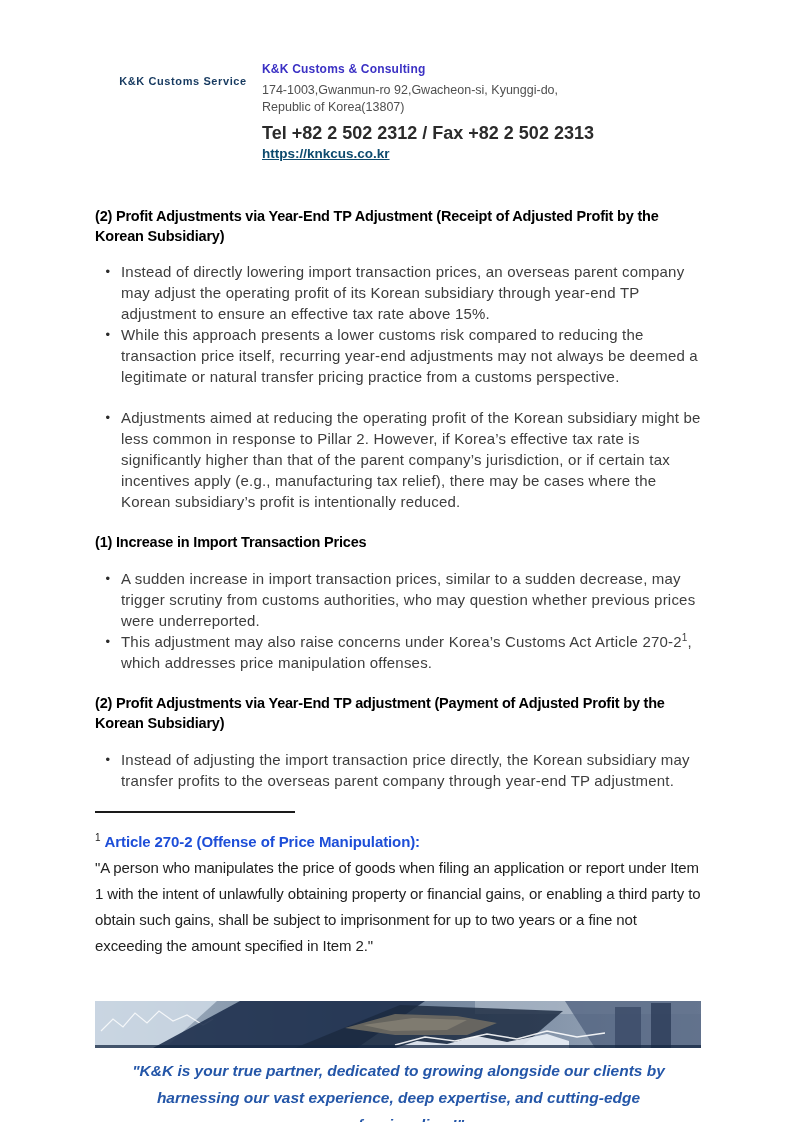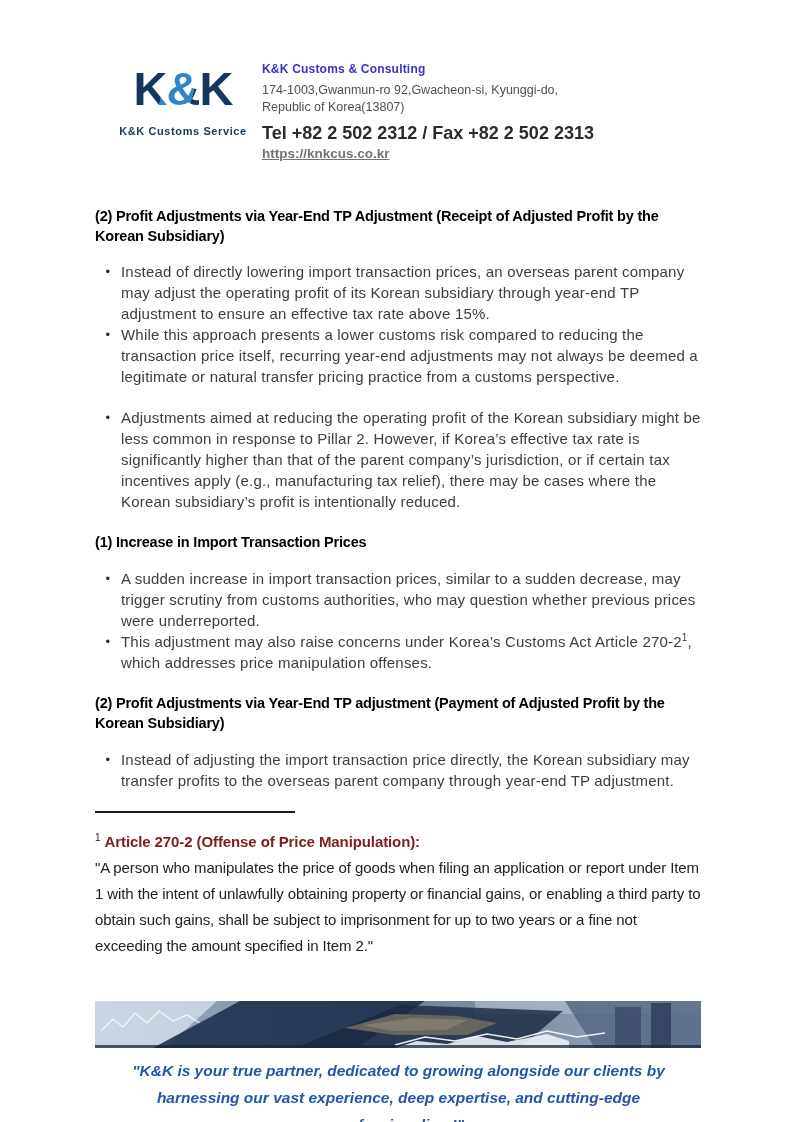--- a/index.html
+++ b/index.html
@@ -14,53 +14,52 @@
   .logo-text{
     font-size:47px;font-weight:800;line-height:50px;letter-spacing:-1px;
     background:linear-gradient(105deg,#15375d 36%,#2e86c9 36%,#2e86c9 58%,#15375d 58%);
     -webkit-background-clip:text;background-clip:text;color:transparent;
   }
   .logo-sub{font-size:11px;font-weight:700;color:#16395f;letter-spacing:0.6px;margin-top:11px;white-space:nowrap;}
   .hinfo{position:absolute;left:144px;top:0;width:430px;}
   .hinfo .cname{font-size:12px;font-weight:800;color:#3b31c4;letter-spacing:0.2px;}
   .hinfo .addr{font-size:12.5px;color:#4f4f4f;line-height:17px;margin-top:6px;}
   .hinfo .tel{font-size:18px;font-weight:700;color:#2b2b2b;margin-top:7px;}
-  .hinfo .site{font-size:13.5px;font-weight:700;color:#737373;text-decoration:underline;margin-top:2px;display:inline-block;}
+  .hinfo .site{font-size:13.5px;font-weight:700;color:#0c4a6e;text-decoration:underline;margin-top:2px;display:inline-block;}
   
   .content{position:absolute;left:95px;top:162px;width:607px;margin-top:44px;}
   .h-sub{font-size:14.5px;font-weight:700;line-height:20px;color:#000;letter-spacing:-0.2px;margin:0 0 15px;}
   .h-main{font-size:17px;font-weight:700;line-height:22px;color:#000;letter-spacing:-0.2px;margin:0 0 20px;}
   ul.blist{list-style:none;margin:0 0 20px;padding:0;}
   ul.blist li{display:flex;font-size:15px;line-height:21px;color:#3d3d3d;letter-spacing:0.2px;}
   ul.blist .bm{flex:0 0 26px;text-align:center;font-size:13px;color:#2b2b2b;}
   ul.blist .bt{flex:1;}
   .m16{margin-bottom:16px;}
   .m22{margin-bottom:22px;}
   .m12{margin-bottom:12px;}
   sup.ref{font-size:10px;vertical-align:super;line-height:0;}
   
   .fn-sep{width:200px;border:none;border-top:2px solid #1a1a1a;margin:6px 0 12px 0;}
   .footnote{font-size:15px;line-height:26px;color:#222;letter-spacing:-0.1px;}
-  .footnote .fn-title{font-weight:700;color:#7f1d1d;}
+  .footnote .fn-title{font-weight:700;color:#1d4ed8;}
   .footnote sup{font-size:10px;vertical-align:super;}
   
   .banner{position:absolute;left:95px;top:1001px;width:606px;height:47px;display:block;}
   .tagline{
     position:absolute;left:95px;top:1057px;width:607px;text-align:center;
     font-size:15.5px;line-height:27px;font-style:italic;font-weight:600;color:#2456a8;
   }
 </style>
 </head>
 <body>
 
 <div class="page">
 
   <div class="header">
     <div class="logo">
-      <div class="logo-text">K&amp;K</div>
       <div class="logo-sub">K&amp;K Customs Service</div>
     </div>
     <div class="hinfo">
       <div class="cname">K&amp;K Customs &amp; Consulting</div>
       <div class="addr">
         <span>174-1003,Gwanmun-ro 92,Gwacheon-si, Kyunggi-do,</span><br>
         <span>Republic of Korea(13807)</span>
       </div>
       <div class="tel">Tel +82 2 502 2312 / Fax +82 2 502 2313</div>
       <a class="site" href="#">https://knkcus.co.kr</a>

